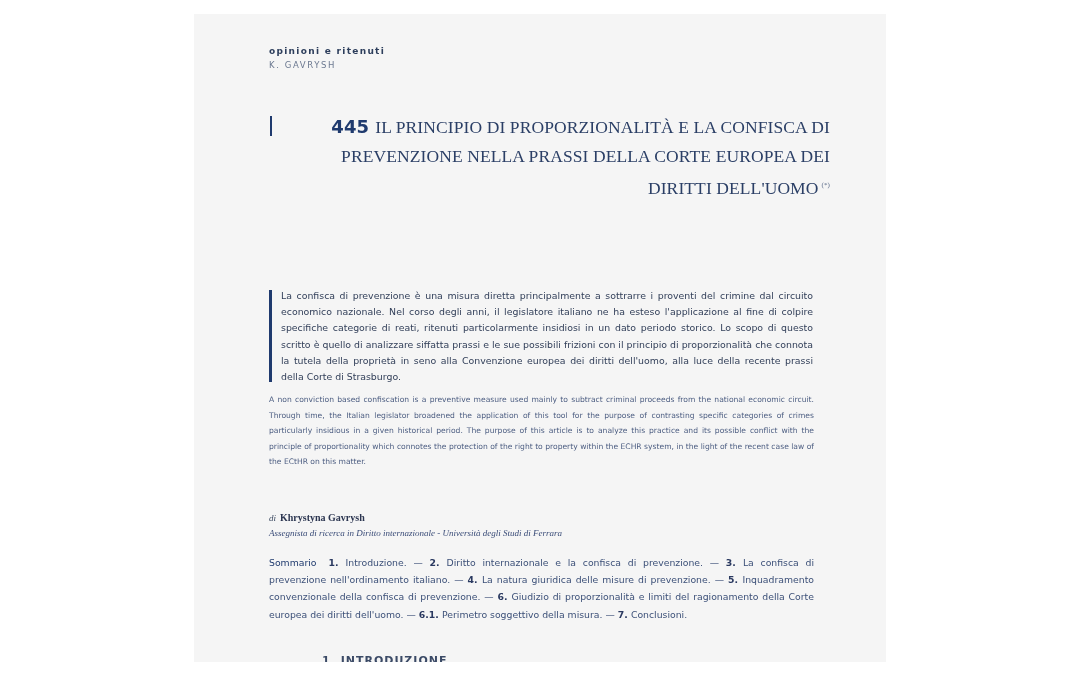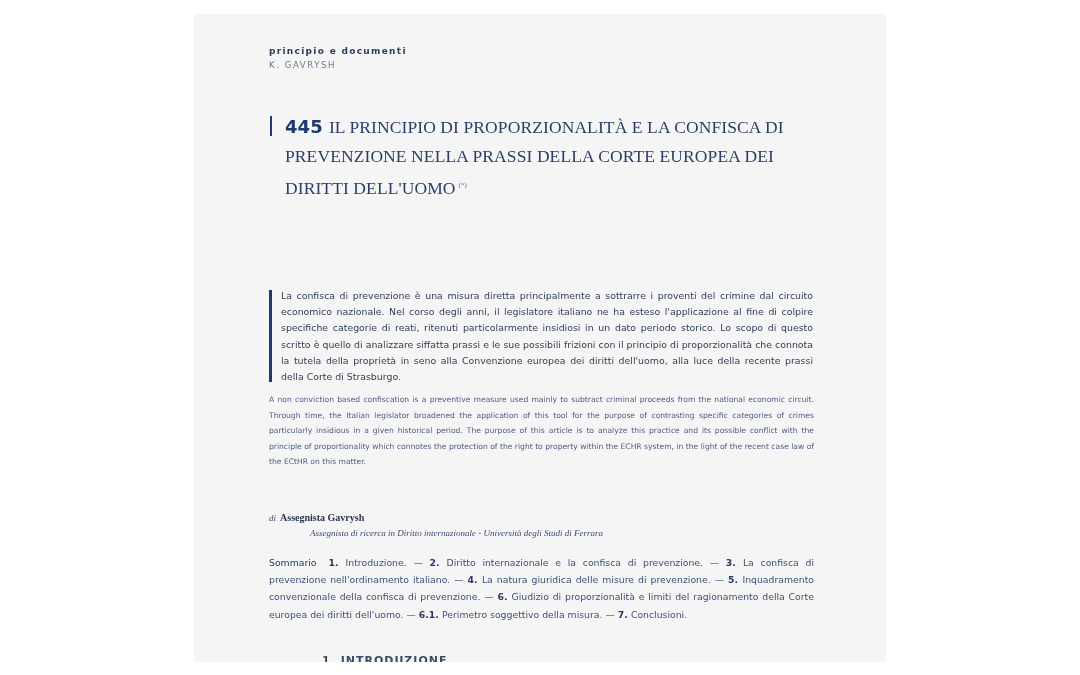--- a/index.html
+++ b/index.html
@@ -54,20 +54,21 @@
       height: 20px;
       background: #1f3a6e;
     }
     .title-text {
       margin-left: 15px;
       font-family: "Liberation Serif", serif;
       font-size: 17.5px;
       color: #2b3f66;
       line-height: 29px;
       letter-spacing: 0.1px;
+      text-align: right;
     }
     .title-number {
       font-family: "DejaVu Sans", sans-serif;
       font-weight: bold;
       font-size: 18px;
       color: #1f3a6e;
       margin-right: 6px;
     }
     .title-note {
       font-size: 7px;
@@ -135,21 +136,20 @@
     }
     .byline-name {
       font-weight: bold;
       font-size: 10px;
       color: #2b3550;
     }
     .affiliation {
       font-style: italic;
       font-size: 9px;
       color: #3a4c78;
-      margin-left: 41px;
     }
     .summary {
       position: absolute;
       left: 75px;
       top: 540px;
       width: 545px;
       font-family: "DejaVu Sans", sans-serif;
       font-size: 9.3px;
       line-height: 17.2px;
       color: #3c5078;
@@ -176,21 +176,21 @@
       letter-spacing: 1px;
       line-height: 14px;
     }
   </style>
 </head>
 <body>
 
 <div class="page">
 
   <div class="header-section">
-    <div class="section-label">principio e documenti</div>
+    <div class="section-label">opinioni e ritenuti</div>
     <div class="author-short">K. GAVRYSH</div>
   </div>
 
   <div class="title-block">
     <div class="title-bar"></div>
     <div class="title-text">
       <span class="title-number">445</span><span>IL PRINCIPIO DI PROPORZIONALITÀ E LA CONFISCA DI PREVENZIONE NELLA PRASSI DELLA CORTE EUROPEA DEI DIRITTI DELL'UOMO</span><span class="title-note">(*)</span>
     </div>
   </div>
 
@@ -198,21 +198,21 @@
   <div class="abstract-it">
     <div class="abstract-bar"></div>
     <div class="abstract-it-text">La confisca di prevenzione è una misura diretta principalmente a sottrarre i proventi del crimine dal circuito economico nazionale. Nel corso degli anni, il legislatore italiano ne ha esteso l'applicazione al fine di colpire specifiche categorie di reati, ritenuti particolarmente insidiosi in un dato periodo storico. Lo scopo di questo scritto è quello di analizzare siffatta prassi e le sue possibili frizioni con il principio di proporzionalità che connota la tutela della proprietà in seno alla Convenzione europea dei diritti dell'uomo, alla luce della recente prassi della Corte di Strasburgo.</div>
   </div>
 
   <div class="abstract-en">A non conviction based confiscation is a preventive measure used mainly to subtract criminal proceeds from the national economic circuit. Through time, the Italian legislator broadened the application of this tool for the purpose of contrasting specific categories of crimes particularly insidious in a given historical period. The purpose of this article is to analyze this practice and its possible conflict with the principle of proportionality which connotes the protection of the right to property within the ECHR system, in the light of the recent case law of the ECtHR on this matter.</div>
 
   <div class="byline">
     <div>
       <span class="byline-prefix">di</span>
-      <span class="byline-name">Assegnista Gavrysh</span>
+      <span class="byline-name">Khrystyna Gavrysh</span>
     </div>
     <div class="affiliation">Assegnista di ricerca in Diritto internazionale - Università degli Studi di Ferrara</div>
   </div>
 
   <div class="summary">
     <span class="summary-label">Sommario</span><span id="summary-items"><span><span class="summary-num">1. </span><span>Introduzione.</span></span><span> — </span><span><span class="summary-num">2. </span><span>Diritto internazionale e la confisca di prevenzione.</span></span><span> — </span><span><span class="summary-num">3. </span><span>La confisca di prevenzione nell'ordinamento italiano.</span></span><span> — </span><span><span class="summary-num">4. </span><span>La natura giuridica delle misure di prevenzione.</span></span><span> — </span><span><span class="summary-num">5. </span><span>Inquadramento convenzionale della confisca di prevenzione.</span></span><span> — </span><span><span class="summary-num">6. </span><span>Giudizio di proporzionalità e limiti del ragionamento della Corte europea dei diritti dell'uomo.</span></span><span> — </span><span><span class="summary-num">6.1. </span><span>Perimetro soggettivo della misura.</span></span><span> — </span><span><span class="summary-num">7. </span><span>Conclusioni.</span></span></span>
   </div>
 
   <div class="section-heading">1. INTRODUZIONE</div>
 

